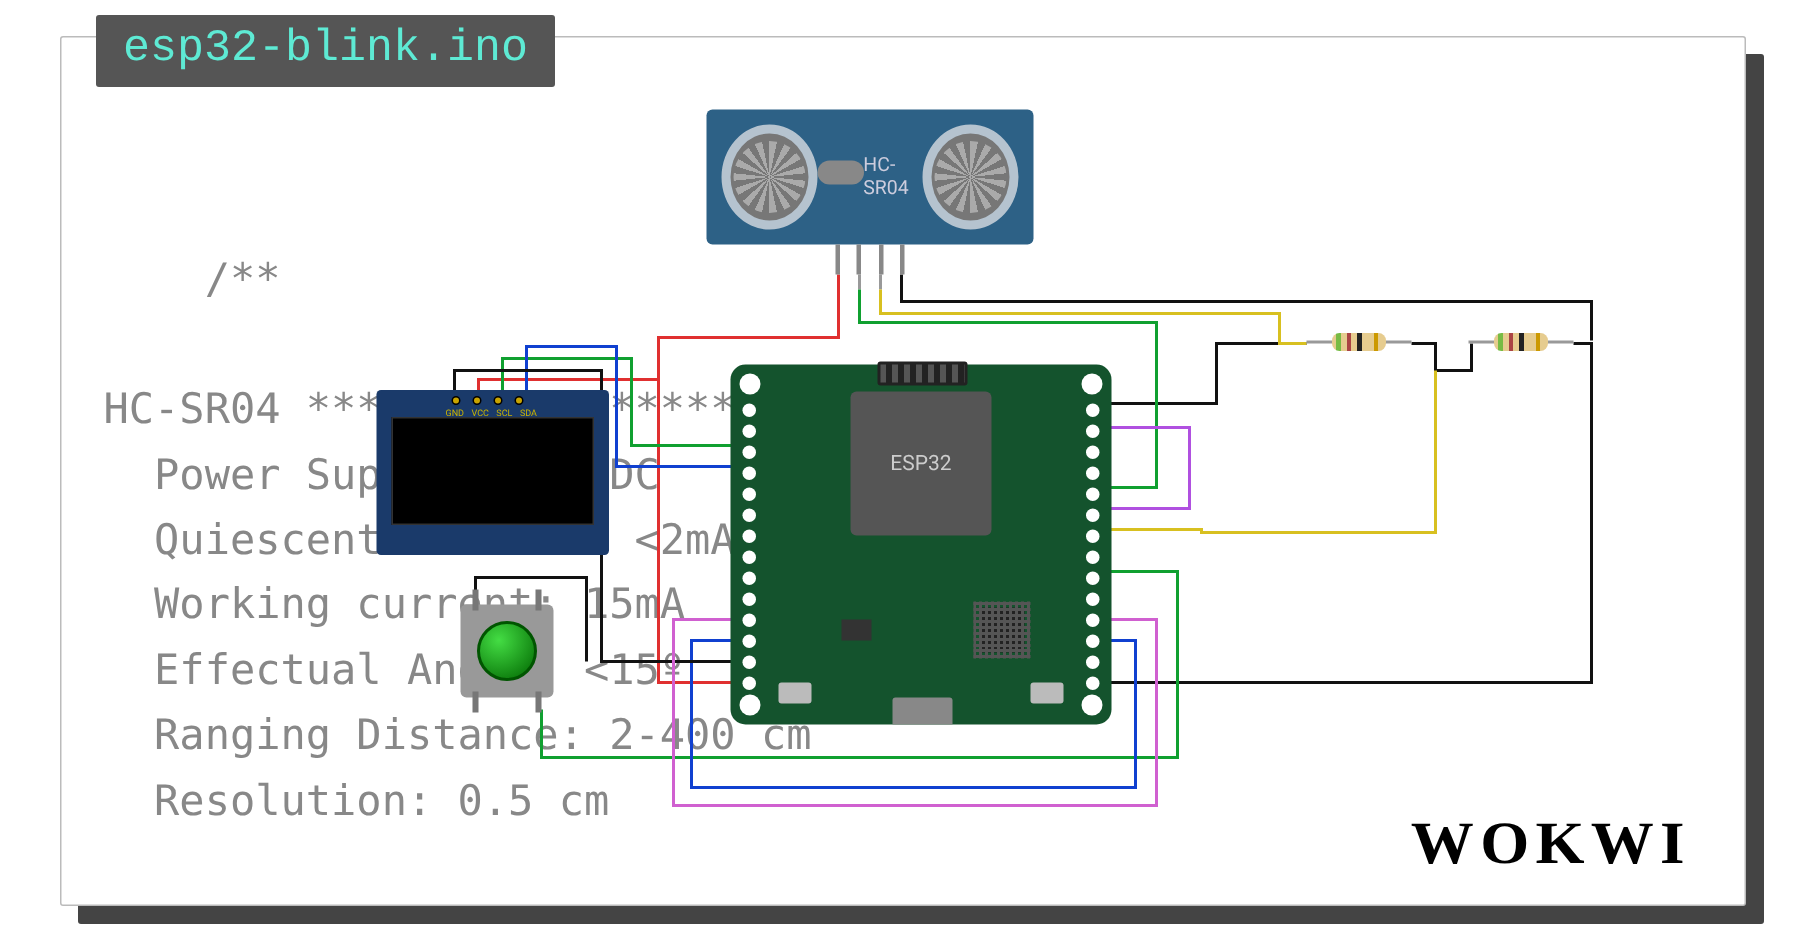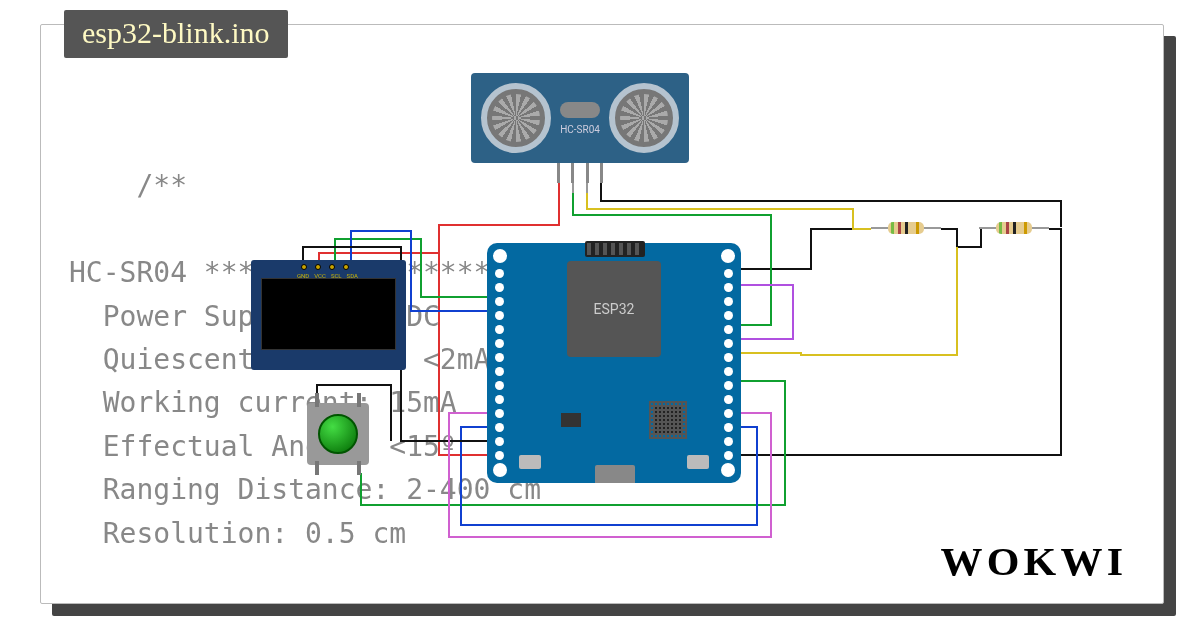--- a/index.html
+++ b/index.html
@@ -24,24 +24,24 @@
     width: 1124px; height: 580px;
     background: #fff;
     border: 1px solid #bbb;
     border-radius: 2px;
     overflow: hidden;
   }
   .title-tab {
     position: absolute;
     left: 64px; top: 10px;
     background: #555;
-    color: #fef9c3;
+    color: #5eead4;
     font-size: 30px;
     padding: 6px 18px 8px 18px;
-    font-family: Liberation Serif, serif;
+    font-family: Liberation Mono, monospace;
     z-index: 10;
     border-radius: 2px;
   }
   .code-text {
     position: absolute;
     left: 28px; top: 96px;
     color: #888;
     font-family: Consolas, monospace;
     font-size: 28px;
     line-height: 1.55;
@@ -84,22 +84,22 @@
     position: relative;
   }
   .hcsr04 .sensor-eye::after {
     content:"";
     width: 48px; height: 48px;
     border-radius: 50%;
     background: repeating-conic-gradient(#aaa 0deg 12deg, #777 12deg 24deg);
   }
   .hcsr04 .center {
     flex: 1;
-    display: flex; flex-direction: column; align-items: center; justify-content: center;
-    font-size: 10px; color: #ccd;
+    display: flex; flex-direction: row; align-items: center; justify-content: center;
+    font-size: 13px; color: #ccd;
   }
   .hcsr04 .crystal {
     width: 40px; height: 16px; background: #888; border-radius: 8px; margin-bottom: 6px;
   }
   .hcsr04-pins {
     position: absolute;
     left: 516px; top: 138px;
     width: 46px; height: 20px;
     display: flex; justify-content: space-between;
   }
@@ -142,21 +142,21 @@
   }
   .button-comp .leg { position: absolute; width: 4px; height: 14px; background: #777; }
   .button-comp .leg.tl { top: -10px; left: 8px; }
   .button-comp .leg.tr { top: -10px; right: 8px; }
   .button-comp .leg.bl { bottom: -10px; left: 8px; }
   .button-comp .leg.br { bottom: -10px; right: 8px; }
   .esp32 {
     position: absolute;
     left: 446px; top: 218px;
     width: 254px; height: 240px;
-    background: #0369a1;
+    background: #14532d;
     border-radius: 10px;
     padding-left: 40px;
   }
   .esp32 .corner { width: 14px; height: 14px; background: #fff; border-radius: 50%; position: absolute; }
   .esp32 .c1 { top: 6px; left: 6px; }
   .esp32 .c2 { top: 6px; right: 6px; }
   .esp32 .c3 { bottom: 6px; left: 6px; }
   .esp32 .c4 { bottom: 6px; right: 6px; }
   .esp32 .shield {
     position: absolute; top: 18px; left: 80px; width: 94px; height: 96px;

